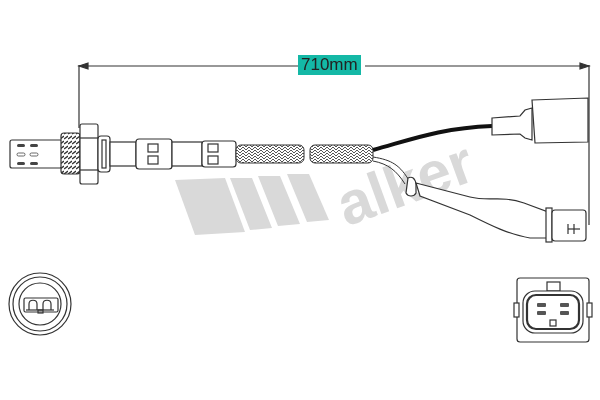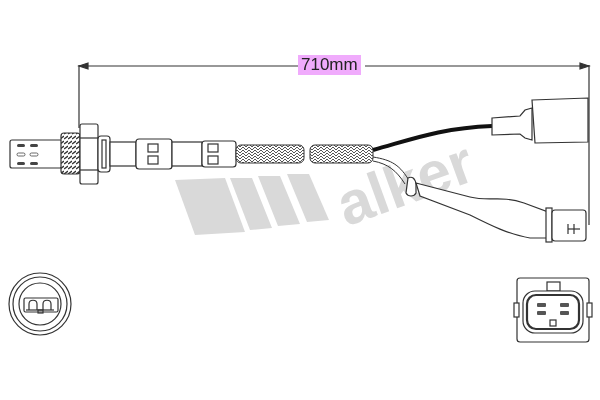--- a/index.html
+++ b/index.html
@@ -1,18 +1,18 @@
 <!DOCTYPE html>
 <html><head>
   <meta charset="utf-8">
   <style>
     html, body { margin: 0; padding: 0; background: #ffffff; }
     body { width: 600px; height: 400px; position: relative; overflow: hidden; font-family: "Liberation Sans", sans-serif; }
     #canvas { position: absolute; left: 0; top: 0; width: 600px; height: 400px; }
-    .dim-label { position: absolute; left: 298px; top: 55px; font-size: 17px; color: #222; background: #f0abfc; padding: 0 3px; line-height: 20px; font-family: "Liberation Sans", sans-serif; }
+    .dim-label { position: absolute; left: 298px; top: 55px; font-size: 17px; color: #222; background: #14b8a6; padding: 0 3px; line-height: 20px; font-family: "Liberation Sans", sans-serif; }
   </style>
 </head>
 <body>
 
 <div id="diagram">
   <svg id="canvas" width="600" height="400" viewBox="0 0 600 400">
     <defs>
       <pattern id="braid" width="6" height="6" patternUnits="userSpaceOnUse">
         <rect width="6" height="6" fill="#ffffff"></rect>
         <path d="M0 3 L3 0 L6 3 M0 6 L3 3 L6 6" stroke="#555" stroke-width="1" fill="none"></path>

